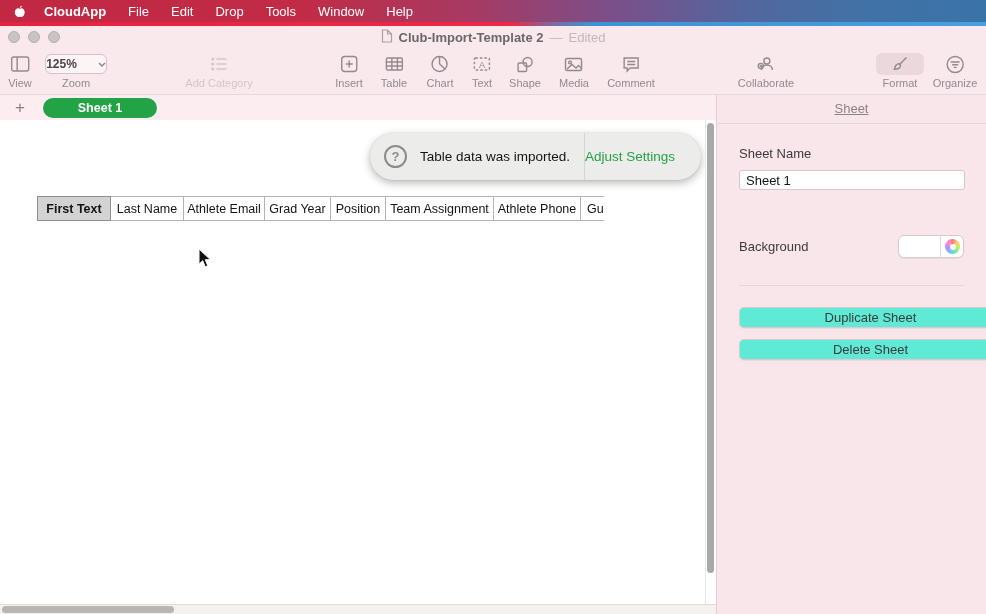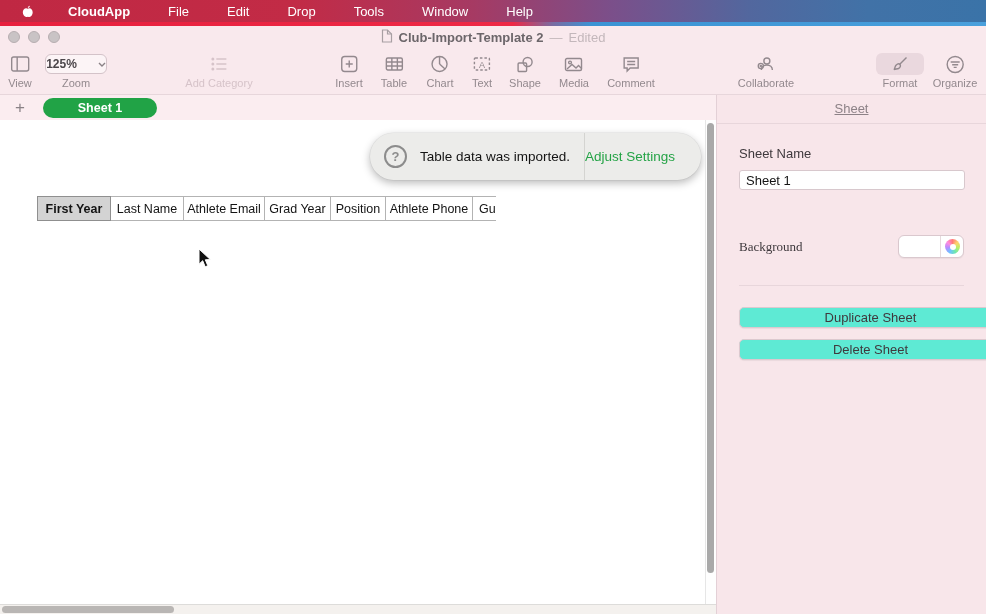--- a/index.html
+++ b/index.html
@@ -1,23 +1,23 @@
 <!DOCTYPE html>
 <html><head>
 <meta charset="utf-8">
 <style>
   * { margin:0; padding:0; box-sizing:border-box; }
   html,body { width:986px; height:614px; overflow:hidden; }
   body { font-family:"Liberation Sans", sans-serif; background:#f9e9ed; position:relative; }
 
   
   .menubar {
-    height:22px; display:flex; align-items:center; padding:0 20px;
+    height:22px; display:flex; align-items:center; padding:0 12px;
     background:linear-gradient(90deg,#c02843 0%,#c22b46 30%,#a63a63 48%,#7b4f8a 62%,#52679e 76%,#4172a7 88%,#3a73a8 100%);
-    color:#fff; font-size:13px; gap:16px;
+    color:#fff; font-size:13px; gap:0;
   }
   .menubar .apple { display:flex; align-items:center; margin-right:18px; }
   .menubar .appname { font-weight:bold; margin-right:22px; }
   .menubar .mitem { margin-right:22px; }
 
   
   .strip { height:4px;
     background:linear-gradient(90deg,#e7203e 0%,#ee2946 52%,#7a6aa0 56%,#3b93d4 60%,#4aa0dc 100%); }
 
   
@@ -81,21 +81,21 @@
   .cursor { position:absolute; left:198px; top:128px; z-index:5; }
 
   
   .sidebar { width:270px; background:#f8e6ea; border-left:1px solid #e3d0d6; }
   .sb-header { text-align:center; font-size:13px; color:#8d8287; padding:6px 0 7px; border-bottom:1px solid #e8d6db;text-decoration:underline; }
   .sb-body { padding:0 22px; }
   .sb-label { font-size:13px; color:#3f393d; }
   .sheetname-label { margin-top:22px; }
   .sheetname-input { margin-top:9px; width:226px; height:20px; border:1px solid #d8c8cd; border-radius:3px;
     font-size:13px; font-family:"Liberation Sans", sans-serif; padding:0 6px; color:#141414; background:#fff; }
-  .bg-row { margin-top:45px; display:flex; align-items:center; justify-content:space-between;font-family:Liberation Serif, serif; }
+  .bg-row { margin-top:45px; display:flex; align-items:center; justify-content:space-between; }
   .bg-swatch { width:66px; height:23px; background:#fff; border:1px solid #dac8ce; border-radius:6px;
     position:relative; display:flex; align-items:center; box-shadow:0 1px 1px rgba(0,0,0,0.05); }
   .bg-swatch .sw-div { position:absolute; right:22px; top:0; bottom:0; width:1px; background:#e6dadd; }
   .wheel { position:absolute; right:3px; top:3px; width:15px; height:15px; border-radius:50%;
     background:conic-gradient(#ff7a7a,#ffd36e,#b9ef6a,#6ee6b0,#6ec2ff,#b58cff,#ff8ae0,#ff7a7a); }
   .wheel::after { content:""; position:absolute; left:4.5px; top:4.5px; width:6px; height:6px; border-radius:50%; background:#fff; }
   .sb-div { height:1px; background:#e8d6db; margin-top:27px; }
   .sb-btn { display:block; width:263px; height:21px; margin-top:11px; background:#5eead4; border:1px solid #dcc9cf;
     border-radius:5px; font-size:13px; color:#3f393d; font-family:"Liberation Sans", sans-serif;
     box-shadow:0 1px 1px rgba(0,0,0,0.06); }
@@ -297,25 +297,26 @@
   <div class="main">
 
     <div class="tabbar">
       <button class="addsheet">+</button>
       <button class="sheettab">Sheet 1</button>
     </div>
 
     <div class="canvas">
 
       <div class="thead">
-        <div class="tcell sel" style="width:74px">First Year</div>
+        <div class="tcell sel" style="width:74px">First Text</div>
         <div class="tcell" style="width:74px">Last Name</div>
         <div class="tcell" style="width:82px">Athlete Email</div>
         <div class="tcell" style="width:67px">Grad Year</div>
         <div class="tcell" style="width:56px">Position</div>
+        <div class="tcell" style="width:109px">Team Assignment</div>
         <div class="tcell" style="width:88px">Athlete Phone</div>
         <div class="tcell cut" style="width:24px">Gu</div>
       </div>
 
       <div class="notif">
         <button class="helpicon">?</button>
         <span class="msg">Table data was imported.</span>
         <span class="vdiv"></span>
         <button class="action">Adjust Settings</button>
       </div>

